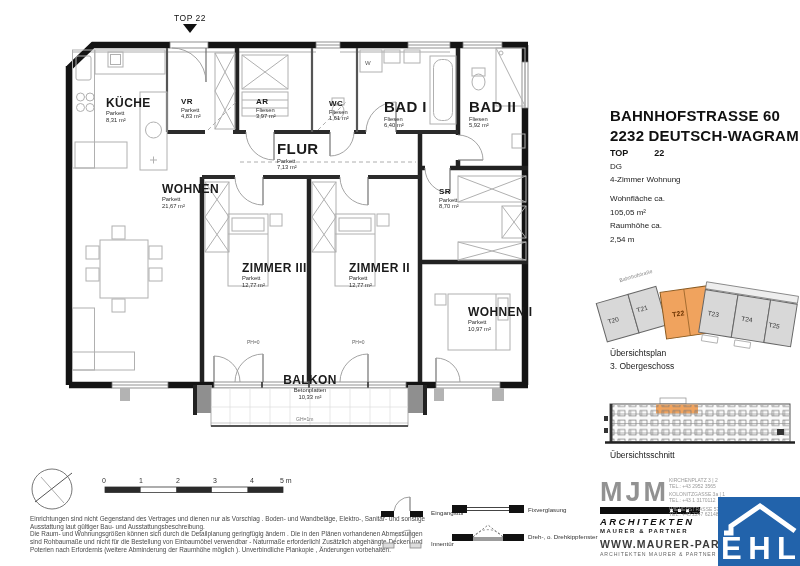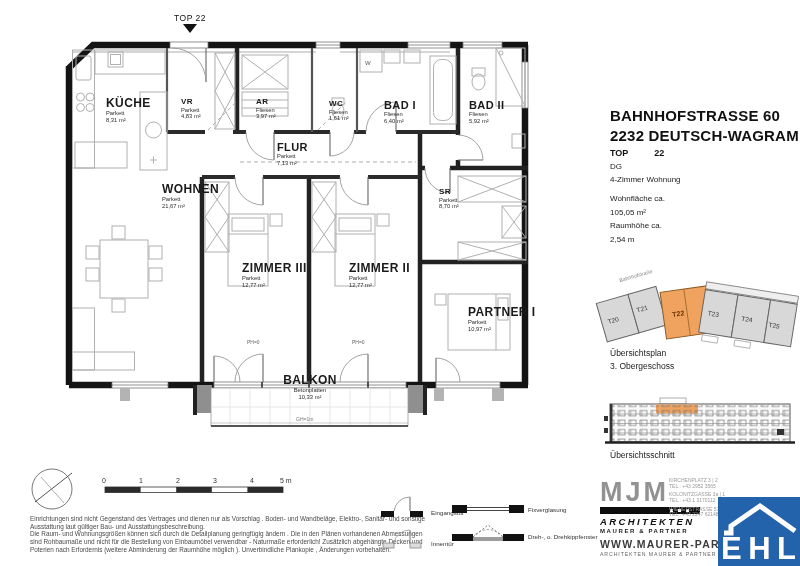--- a/index.html
+++ b/index.html
@@ -1,21 +1,21 @@
 <!DOCTYPE html>
 <html><head>
 <meta charset="utf-8">
 <style>
   html,body{margin:0;padding:0;background:#fff;}
   #sheet{position:relative;width:800px;height:566px;background:#fff;overflow:hidden;
          font-family:"Liberation Sans",sans-serif;}
   svg{display:block;}
   
   .rl{position:absolute;line-height:1.12;color:#1a1a1a;white-space:nowrap;}
-  .rl .rn{font-weight:700;font-size:11px;letter-spacing:.4px;}
+  .rl .rn{font-weight:700;font-size:15px;letter-spacing:.4px;}
   .rl.lg .rn{font-size:12px;}
   .rl.sm .rn{font-size:8px;}
   .rl .rs{font-size:5.8px;color:#2e2e2e;}
   .rl.center{text-align:center;}
   
   .top-marker{position:absolute;left:166px;top:13px;width:48px;text-align:center;}
   .top-marker .t{font-size:8.5px;color:#111;letter-spacing:.5px;}
   .tri{width:0;height:0;border-left:7px solid transparent;border-right:7px solid transparent;
        border-top:9px solid #111;margin:1px auto 0;}
   
@@ -305,21 +305,21 @@
     <div class="rn">ZIMMER II</div>
     <div class="rs">Parkett</div>
     <div class="rs">12,77 m²</div>
   </div>
   <div class="rl sm" style="left:439px;top:188px">
     <div class="rn">SR</div>
     <div class="rs">Parkett</div>
     <div class="rs">8,70 m²</div>
   </div>
   <div class="rl lg" style="left:468px;top:306px">
-    <div class="rn">PARTNER I</div>
+    <div class="rn">WOHNEN I</div>
     <div class="rs">Parkett</div>
     <div class="rs">10,97 m²</div>
   </div>
   <div class="rl lg center" style="left:283px;top:374px;width:54px">
     <div class="rn">BALKON</div>
     <div class="rs">Betonplatten</div>
     <div class="rs">10,33 m²</div>
   </div>
 
   <div class="addr">

